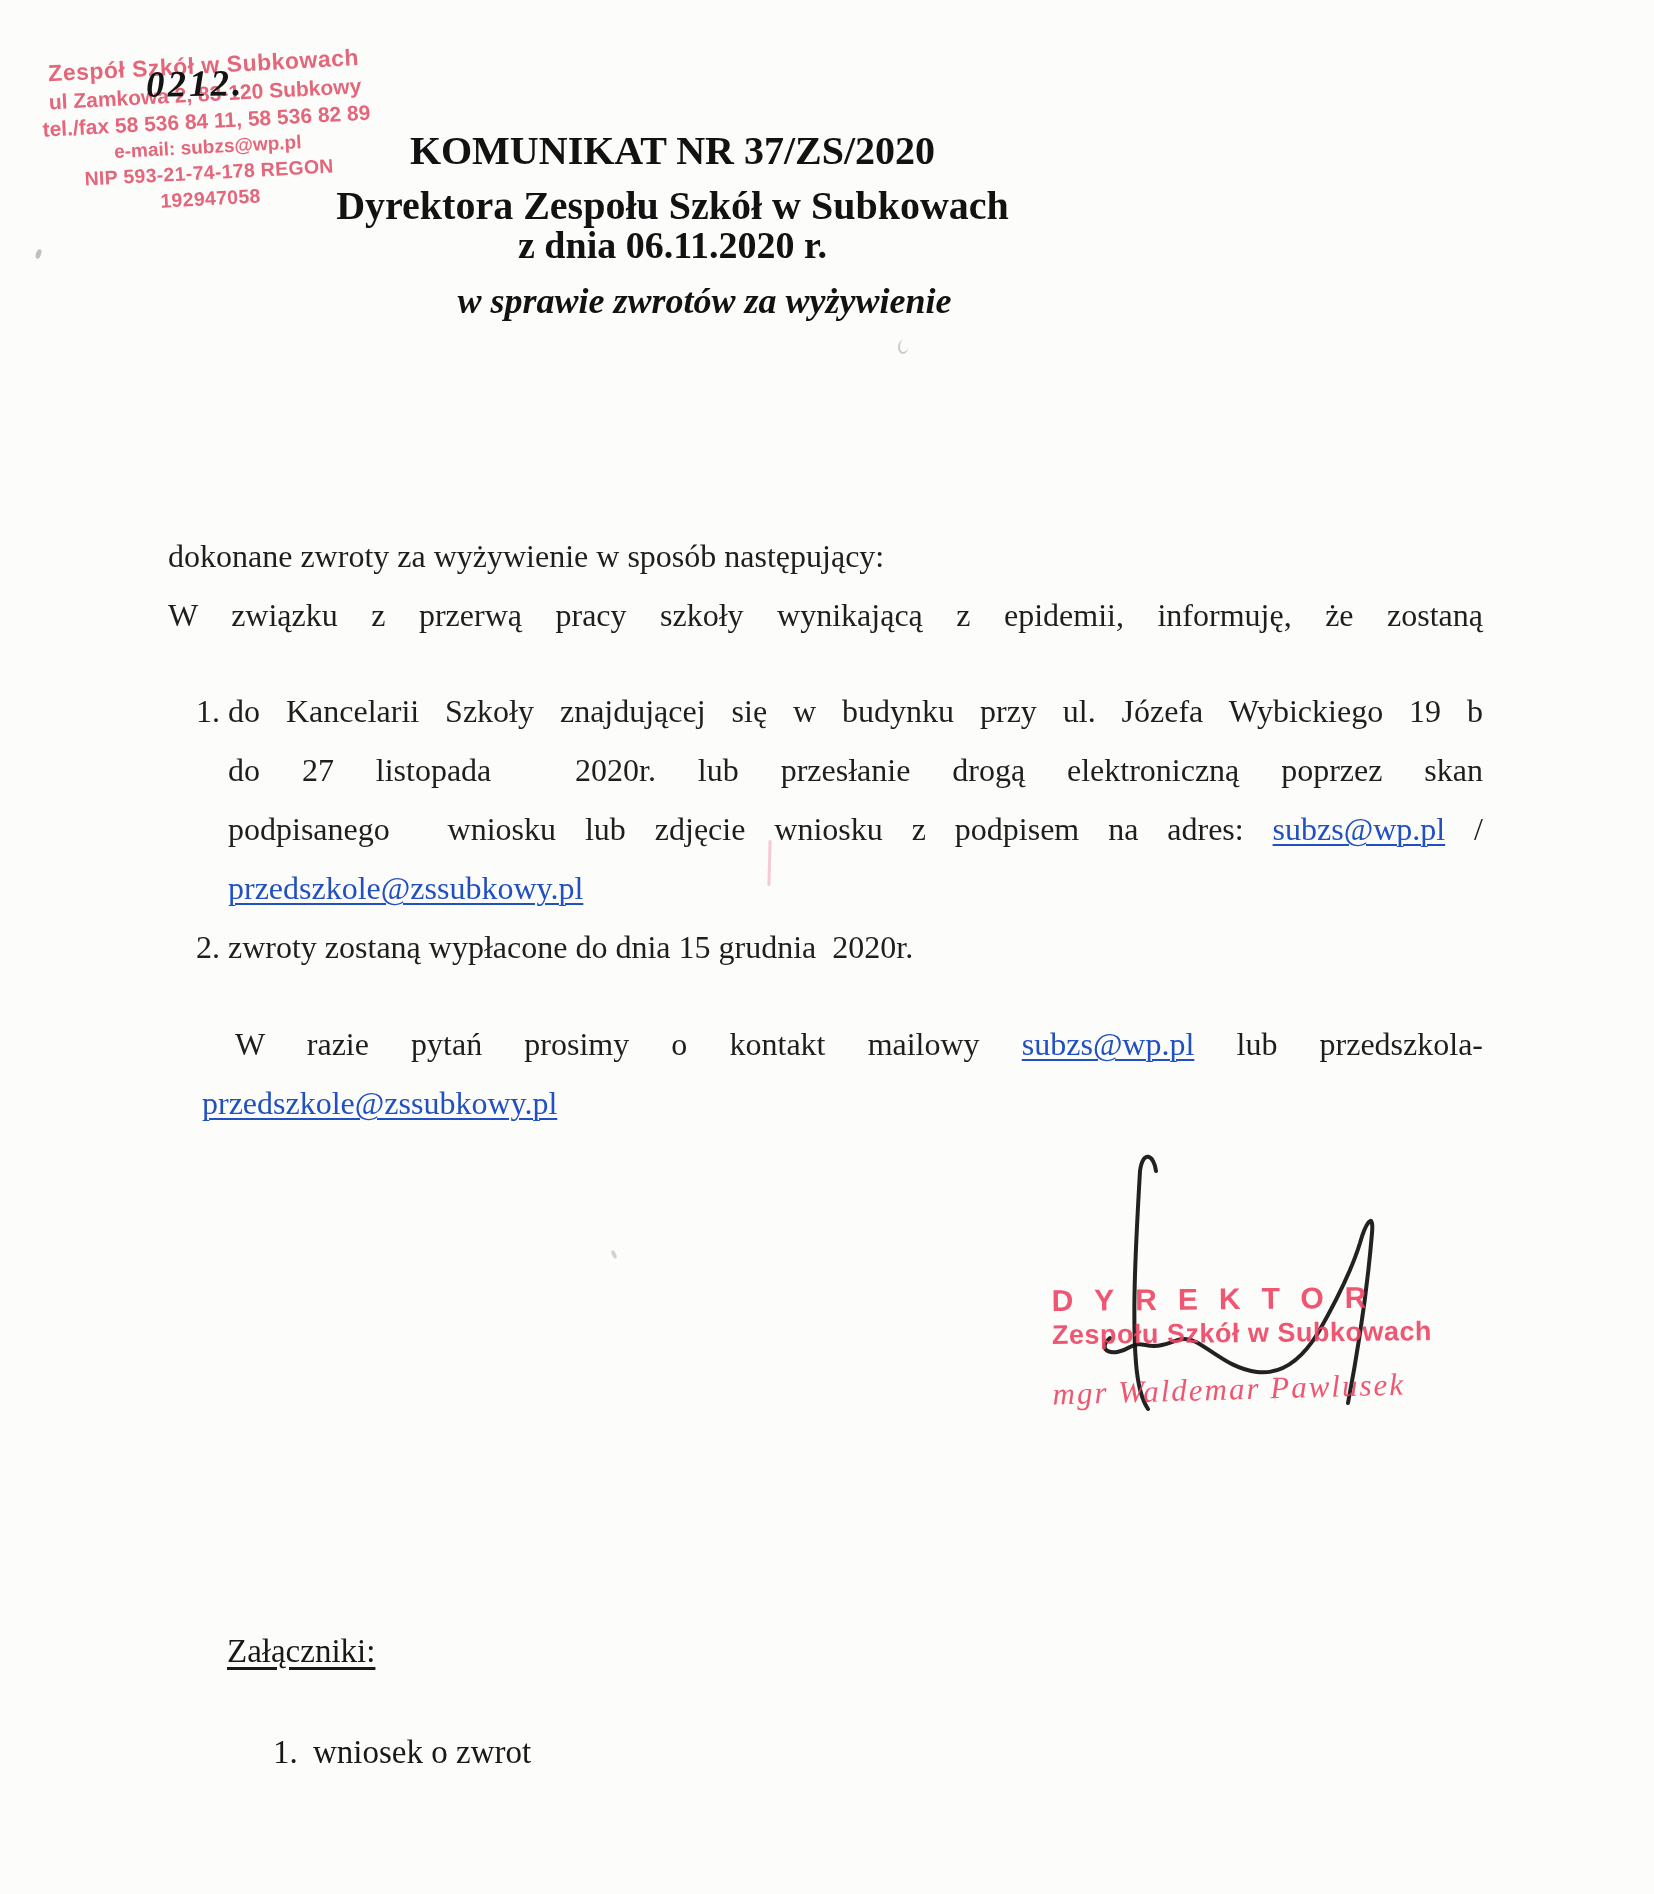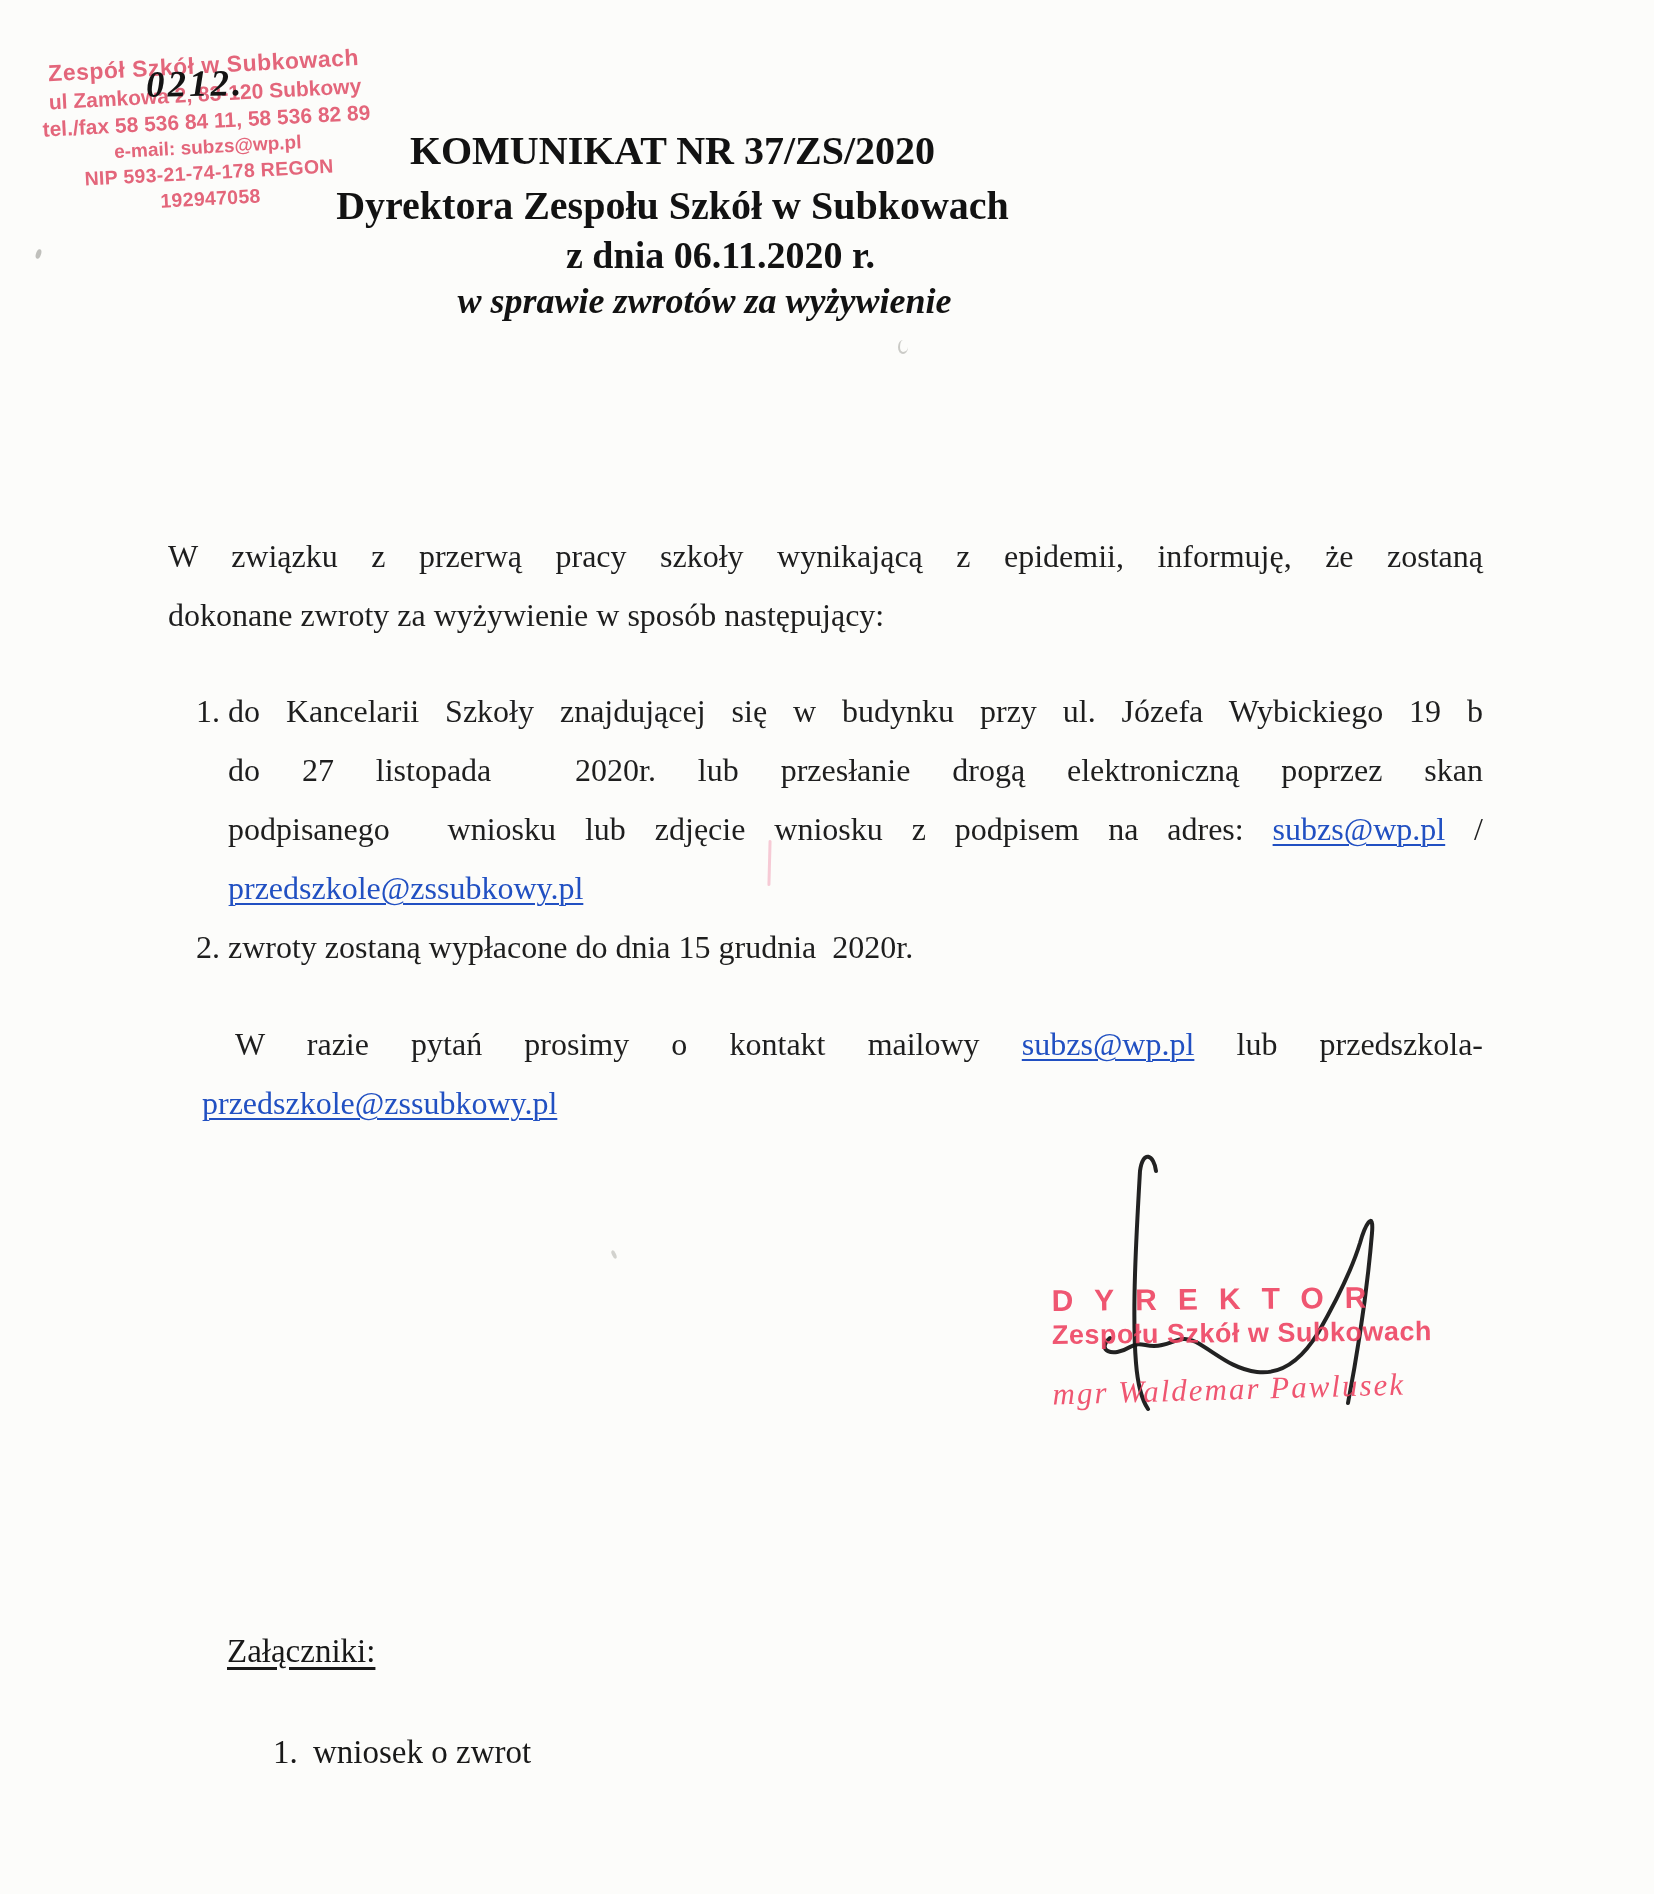--- a/index.html
+++ b/index.html
@@ -31,21 +31,21 @@
   .hand-number{
     position:absolute;left:146px;top:62px;
     font-size:37px;font-style:italic;font-weight:600;
     letter-spacing:3px;color:#141414;transform:rotate(-1deg);
   }
 
   
   .heading{position:absolute;left:0;top:0;width:1345px;text-align:center;font-weight:bold;color:#121212;}
   .h-title  {position:absolute;top:127px;width:100%;font-size:40px;}
   .h-issuer {position:absolute;top:182px;width:100%;font-size:40px;}
-  .h-date   {position:absolute;top:233px;width:100%;font-size:38px;margin-left:48px;}
+  .h-date   {position:absolute;top:223px;width:100%;font-size:38px;}
   .h-subject{position:absolute;top:280px;width:100%;font-size:36px;font-style:italic;margin-left:32px;}
 
   
   .doc-body{position:absolute;left:168px;top:527px;width:1315px;font-size:32px;line-height:59px;}
   .tline{text-align:left;}
   .tline.fill{text-align:justify;text-align-last:justify;}
   .b{font-weight:normal;}
   .lnk{color:var(--link-color,#2150c2);text-decoration:underline;text-underline-offset:4px;text-decoration-thickness:2px;cursor:pointer;}
   .intro{margin-bottom:37px;}
   .li{position:relative;padding-left:60px;}
@@ -102,22 +102,22 @@
 
   <div class="heading">
     <div class="h-title">KOMUNIKAT NR 37/ZS/2020</div>
     <div class="h-issuer">Dyrektora Zespołu Szkół w Subkowach</div>
     <div class="h-date">z dnia 06.11.2020 r.</div>
     <div class="h-subject">w sprawie zwrotów za wyżywienie</div>
   </div>
 
   <div class="doc-body">
     <div class="intro">
+        <div class="tline"><span>dokonane zwroty za wyżywienie w sposób następujący:</span></div>
         <div class="tline fill"><span>W związku z przerwą pracy szkoły wynikającą z epidemii, informuję, że zostaną</span></div>
-        <div class="tline"><span>dokonane zwroty za wyżywienie w sposób następujący:</span></div>
       </div>
 
     <div class="li">
       <span class="num">1.</span>
       <div class="li-text">
           <div class="tline fill"><span>do Kancelarii Szkoły znajdującej się w budynku przy ul. Józefa Wybickiego 19 b</span></div>
           <div class="tline fill"><span>do </span><span class=" b">27 listopada&nbsp; 2020r.</span><span> lub przesłanie drogą elektroniczną poprzez skan</span></div>
           <div class="tline fill"><span>podpisanego&nbsp; wniosku lub zdjęcie wniosku z podpisem na adres: </span><a href="#" class="lnk">subzs@wp.pl</a><span> /</span></div>
           <div class="tline"><a href="#" class="lnk">przedszkole@zssubkowy.pl</a></div>
         </div>

